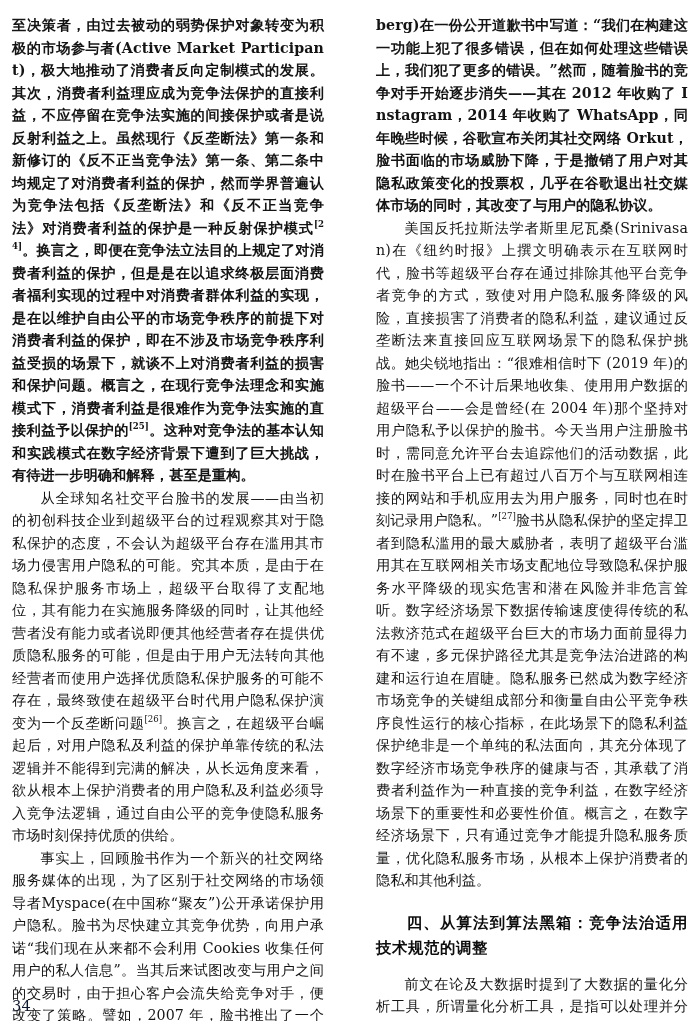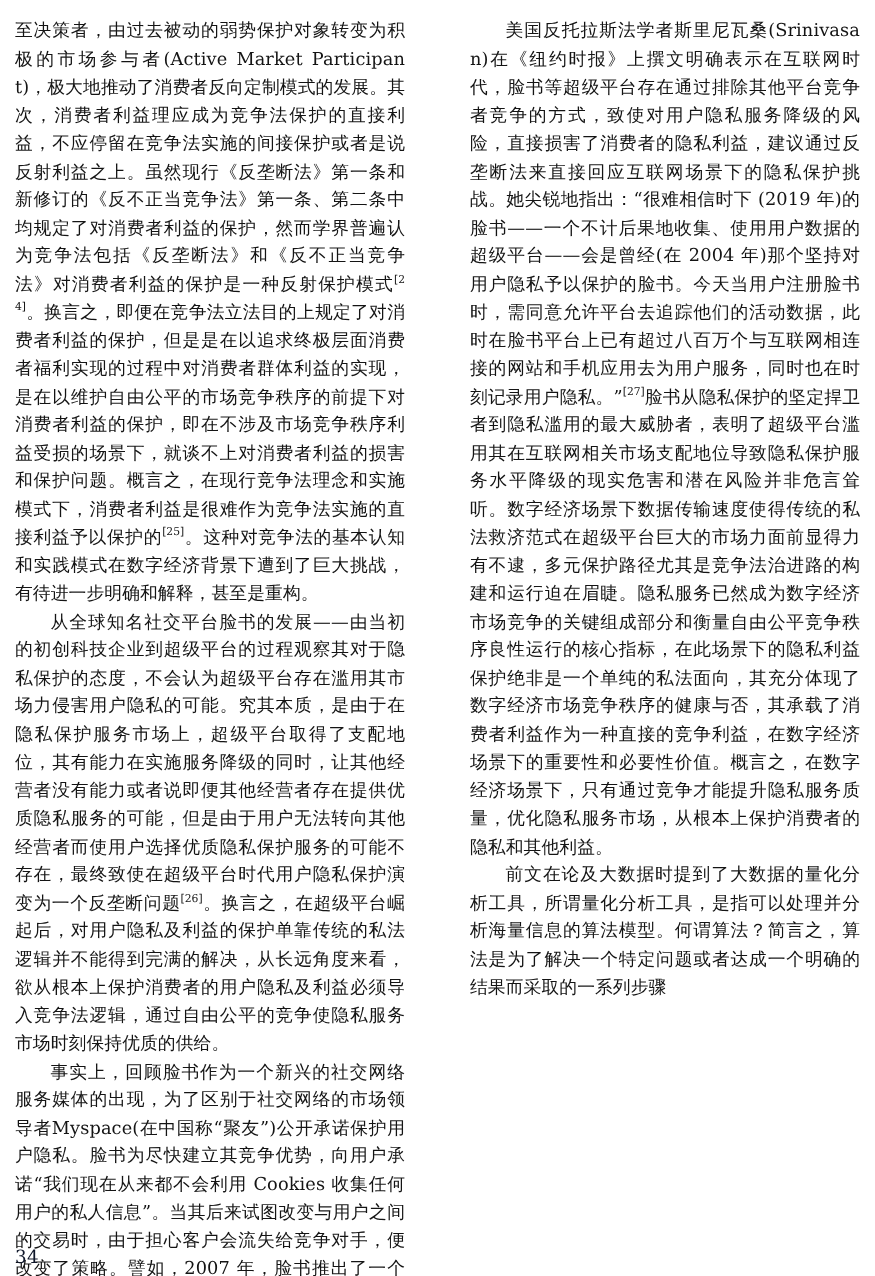--- a/index.html
+++ b/index.html
@@ -51,20 +51,21 @@
     text-indent: 2em;
     letter-spacing: 0.1px;
     word-break: break-all;
     -webkit-hyphens: none;
     hyphens: none;
     color: #141414;
   }
 
   p.body.cont {
     text-indent: 0;
+    font-weight: bold;
   }
 
   sup.fn {
     font-size: 8.6px;
     vertical-align: super;
     line-height: 0;
     letter-spacing: 0;
   }
 
   h2.section-heading {
@@ -104,23 +105,25 @@
       <p class="body cont"><span>至决策者，由过去被动的弱势保护对象转变为积极的市场参与者(Active Market Participant)，极大地推动了消费者反向定制模式的发展。其次，消费者利益理应成为竞争法保护的直接利益，不应停留在竞争法实施的间接保护或者是说反射利益之上。虽然现行《反垄断法》第一条和新修订的《反不正当竞争法》第一条、第二条中均规定了对消费者利益的保护，然而学界普遍认为竞争法包括《反垄断法》和《反不正当竞争法》对消费者利益的保护是一种反射保护模式</span><sup class="fn">[24]</sup><span>。换言之，即便在竞争法立法目的上规定了对消费者利益的保护，但是是在以追求终极层面消费者福利实现的过程中对消费者群体利益的实现，是在以维护自由公平的市场竞争秩序的前提下对消费者利益的保护，即在不涉及市场竞争秩序利益受损的场景下，就谈不上对消费者利益的损害和保护问题。概言之，在现行竞争法理念和实施模式下，消费者利益是很难作为竞争法实施的直接利益予以保护的</span><sup class="fn">[25]</sup><span>。这种对竞争法的基本认知和实践模式在数字经济背景下遭到了巨大挑战，有待进一步明确和解释，甚至是重构。</span></p>
 
       <p class="body"><span>从全球知名社交平台脸书的发展——由当初的初创科技企业到超级平台的过程观察其对于隐私保护的态度，不会认为超级平台存在滥用其市场力侵害用户隐私的可能。究其本质，是由于在隐私保护服务市场上，超级平台取得了支配地位，其有能力在实施服务降级的同时，让其他经营者没有能力或者说即便其他经营者存在提供优质隐私服务的可能，但是由于用户无法转向其他经营者而使用户选择优质隐私保护服务的可能不存在，最终致使在超级平台时代用户隐私保护演变为一个反垄断问题</span><sup class="fn">[26]</sup><span>。换言之，在超级平台崛起后，对用户隐私及利益的保护单靠传统的私法逻辑并不能得到完满的解决，从长远角度来看，欲从根本上保护消费者的用户隐私及利益必须导入竞争法逻辑，通过自由公平的竞争使隐私服务市场时刻保持优质的供给。</span></p>
 
       <p class="body"><span>事实上，回顾脸书作为一个新兴的社交网络服务媒体的出现，为了区别于社交网络的市场领导者Myspace(在中国称“聚友”)公开承诺保护用户隐私。脸书为尽快建立其竞争优势，向用户承诺“我们现在从来都不会利用 Cookies 收集任何用户的私人信息”。当其后来试图改变与用户之间的交易时，由于担心客户会流失给竞争对手，便改变了策略。譬如，2007 年，脸书推出了一个程序，记录用户在第三方网站上的活动，并将其插入新闻提要。在遭受公众的愤怒和集体诉讼之后，脸书终止了这个项目。脸书首席执行官马克·扎克伯格(Mark Zucker-</span></p>
 
     </div>
 
     <div class="col col-right">
 
+      <p class="body cont"><span>berg)在一份公开道歉书中写道：“我们在构建这一功能上犯了很多错误，但在如何处理这些错误上，我们犯了更多的错误。”然而，随着脸书的竞争对手开始逐步消失——其在 2012 年收购了 Instagram，2014 年收购了 WhatsApp，同年晚些时候，谷歌宣布关闭其社交网络 Orkut，脸书面临的市场威胁下降，于是撤销了用户对其隐私政策变化的投票权，几乎在谷歌退出社交媒体市场的同时，其改变了与用户的隐私协议。</span></p>
 
       <p class="body"><span>美国反托拉斯法学者斯里尼瓦桑(Srinivasan)在《纽约时报》上撰文明确表示在互联网时代，脸书等超级平台存在通过排除其他平台竞争者竞争的方式，致使对用户隐私服务降级的风险，直接损害了消费者的隐私利益，建议通过反垄断法来直接回应互联网场景下的隐私保护挑战。她尖锐地指出：“很难相信时下 (2019 年)的脸书——一个不计后果地收集、使用用户数据的超级平台——会是曾经(在 2004 年)那个坚持对用户隐私予以保护的脸书。今天当用户注册脸书时，需同意允许平台去追踪他们的活动数据，此时在脸书平台上已有超过八百万个与互联网相连接的网站和手机应用去为用户服务，同时也在时刻记录用户隐私。”</span><sup class="fn">[27]</sup><span>脸书从隐私保护的坚定捍卫者到隐私滥用的最大威胁者，表明了超级平台滥用其在互联网相关市场支配地位导致隐私保护服务水平降级的现实危害和潜在风险并非危言耸听。数字经济场景下数据传输速度使得传统的私法救济范式在超级平台巨大的市场力面前显得力有不逮，多元保护路径尤其是竞争法治进路的构建和运行迫在眉睫。隐私服务已然成为数字经济市场竞争的关键组成部分和衡量自由公平竞争秩序良性运行的核心指标，在此场景下的隐私利益保护绝非是一个单纯的私法面向，其充分体现了数字经济市场竞争秩序的健康与否，其承载了消费者利益作为一种直接的竞争利益，在数字经济场景下的重要性和必要性价值。概言之，在数字经济场景下，只有通过竞争才能提升隐私服务质量，优化隐私服务市场，从根本上保护消费者的隐私和其他利益。</span></p>
 
+      <h2 class="section-heading">四、从算法到算法黑箱：竞争法治适用技术规范的调整</h2>
 
       <p class="body"><span>前文在论及大数据时提到了大数据的量化分析工具，所谓量化分析工具，是指可以处理并分析海量信息的算法模型。何谓算法？简言之，算法是为了解决一个特定问题或者达成一个明确的结果而采取的一系列步骤</span></p>
 
     </div>
 
   </div>
 
   <div class="folio">34</div>
 
 </div>

